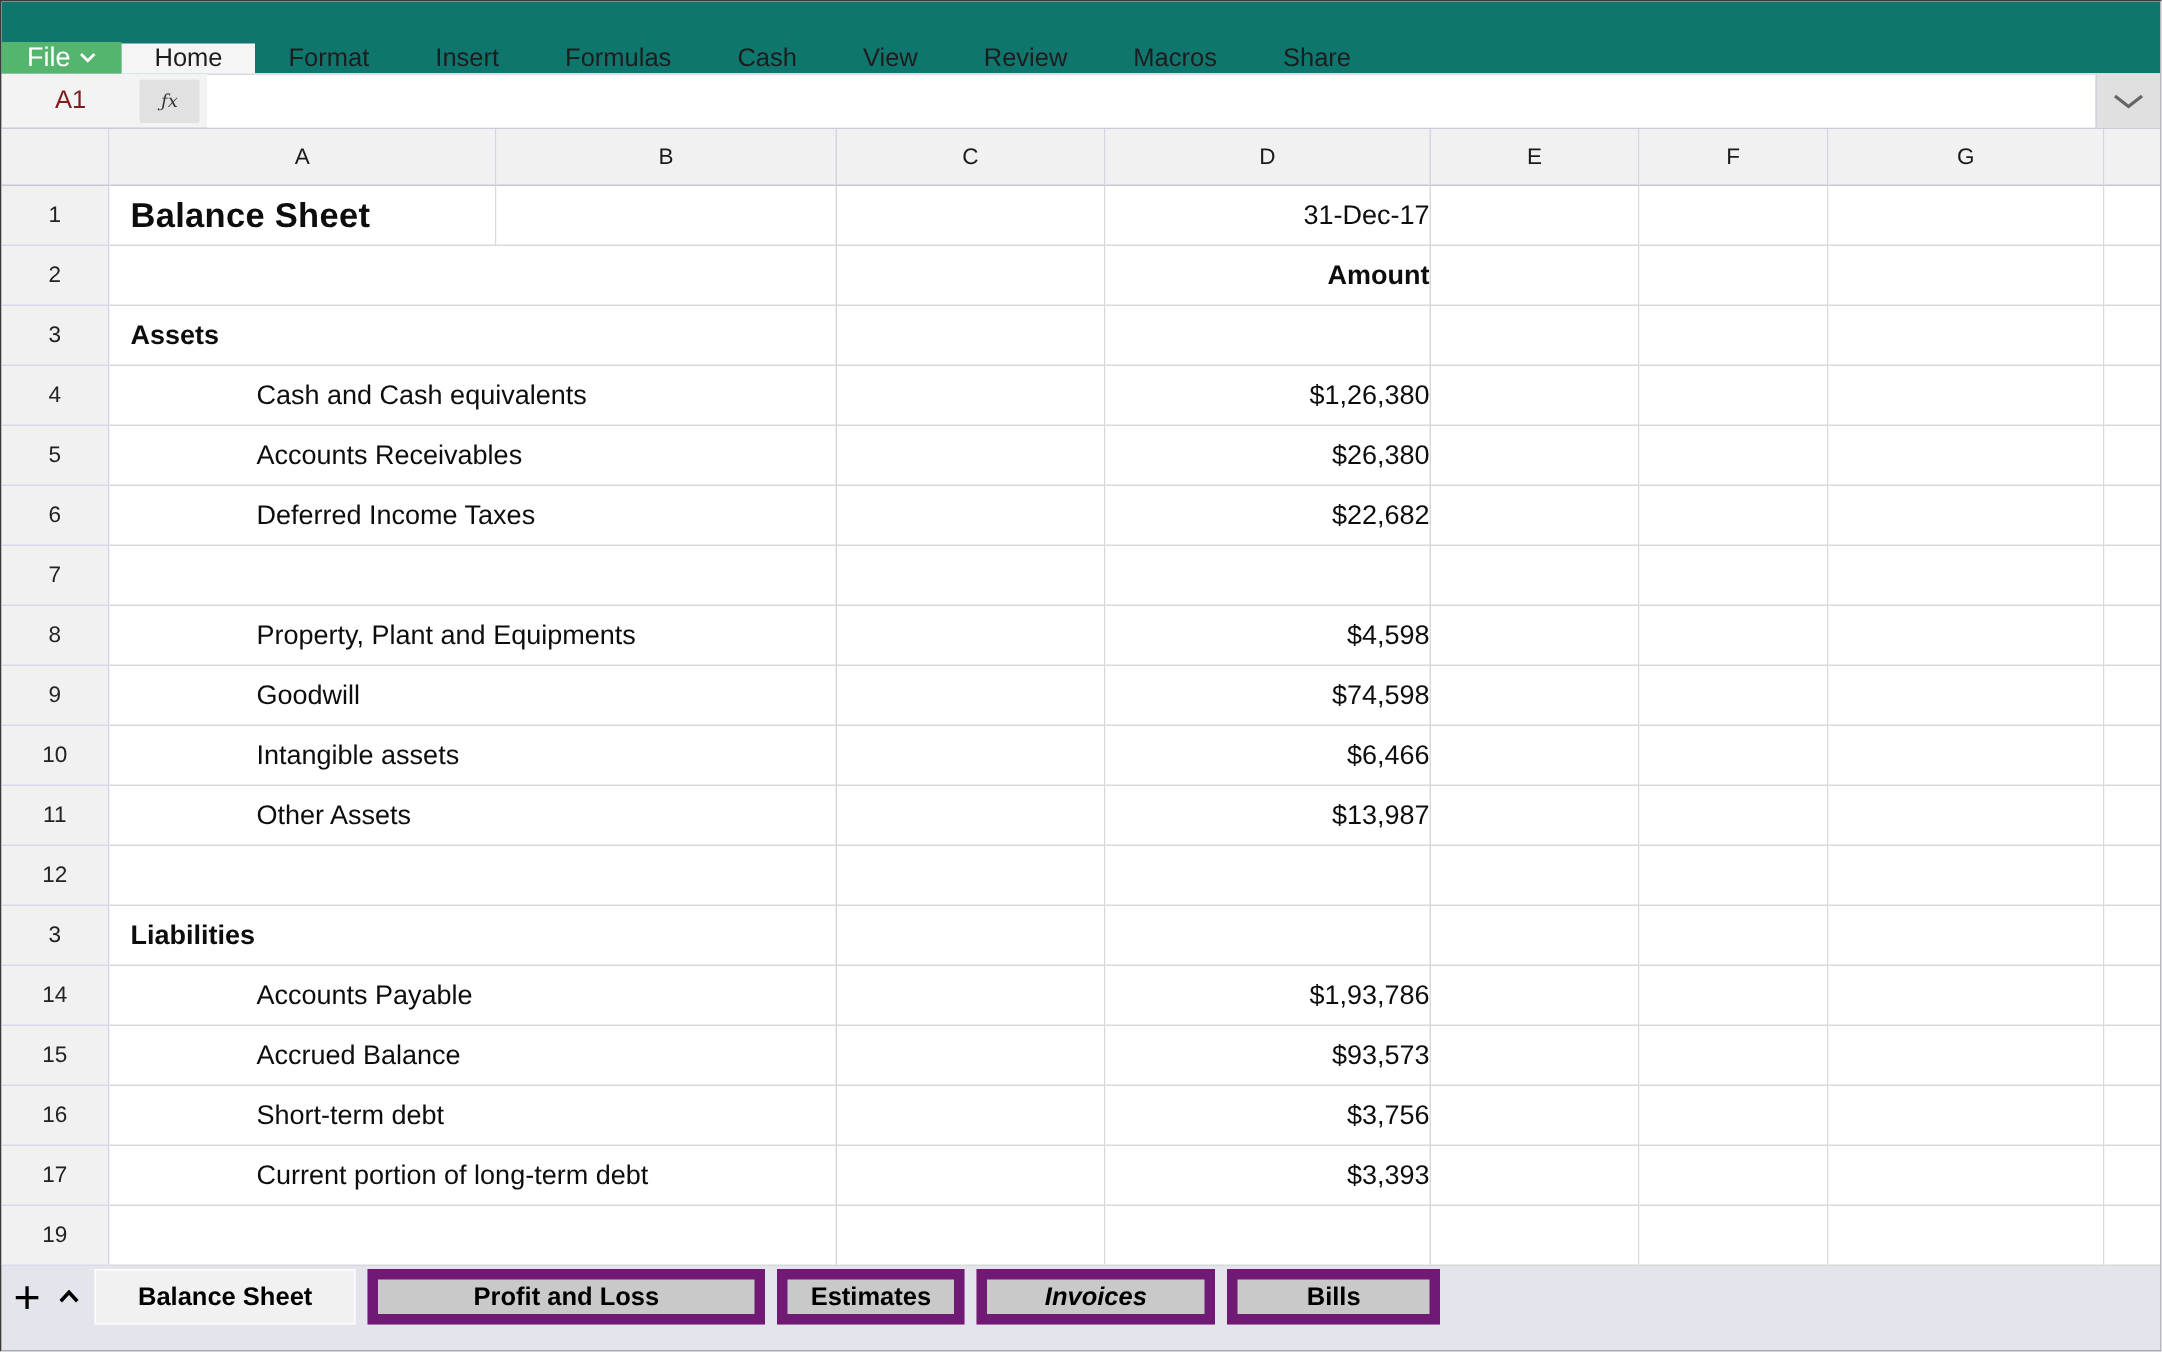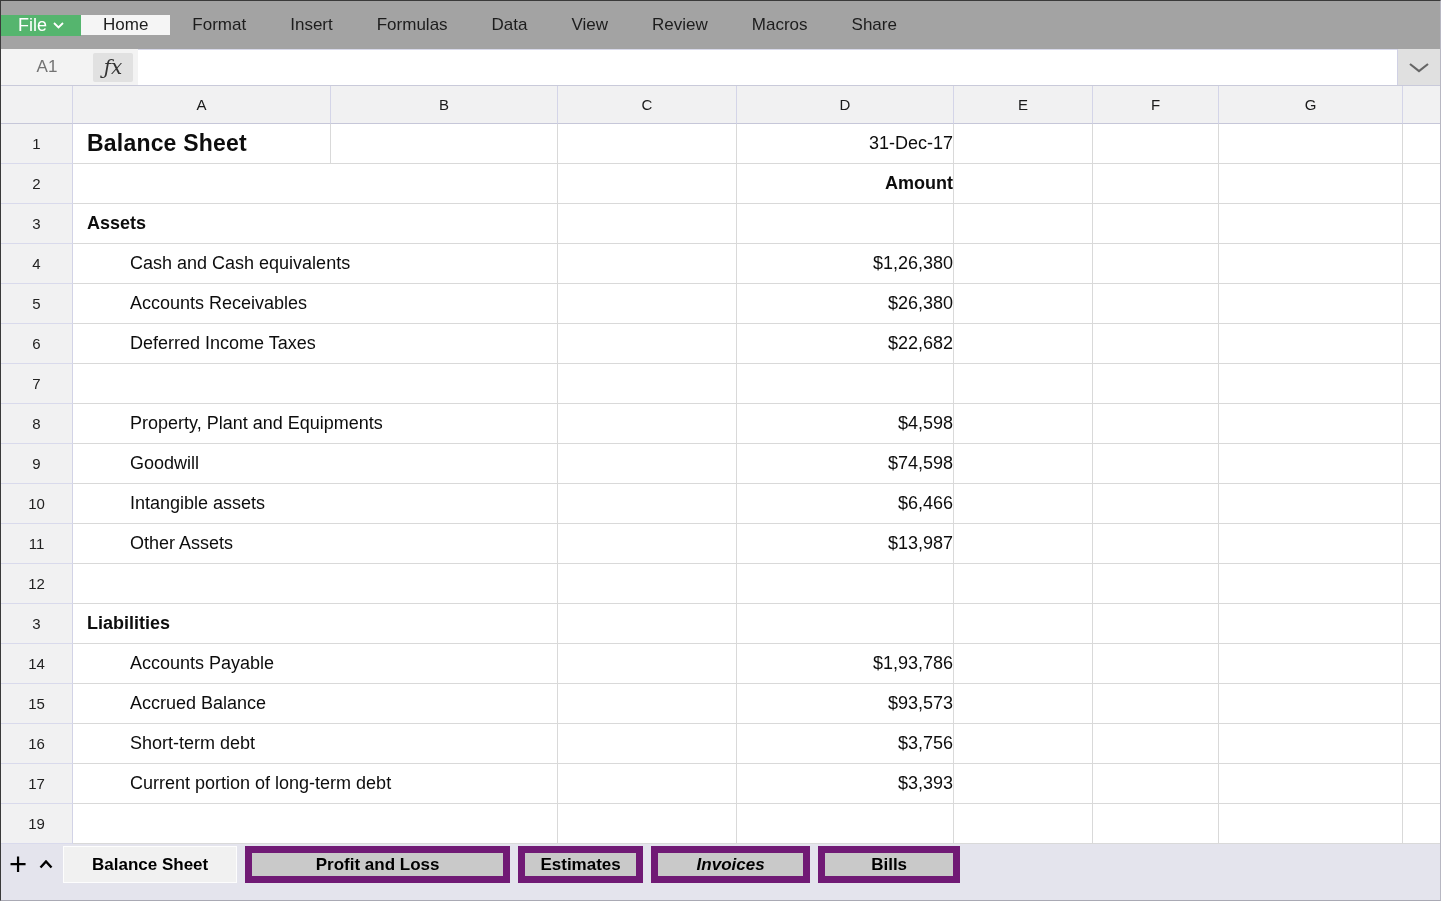--- a/index.html
+++ b/index.html
@@ -5,39 +5,39 @@
   * { margin:0; padding:0; box-sizing:border-box; }
   html,body { width:1441px; height:901px; }
   body {
     font-family:"Liberation Sans", sans-serif;
     background:#fff; color:#111;
     border-left:1px solid #3a3a3a; border-top:1px solid #3a3a3a;
     border-right:1px solid #b7b7c2; border-bottom:1px solid #a9a9b4;
     overflow:hidden;
   }
   
-  .menu-bar { height:48px; background:#a3a3a3; display:flex; align-items:center; }
+  .menu-bar { height:48px; background:#0f766e; display:flex; align-items:flex-end; }
   .file-btn {
     width:80px; background:#55b56e; color:#fff; display:flex; align-items:center;
     justify-content:center; gap:6px; font-size:18px; cursor:default;
   }
   .menu-item {
     display:flex; align-items:center; padding:0 22px; font-size:17px; color:#1d1d1d;
   }
   .menu-item.active { background:#f5f5f5; }
   
   .formula-bar {
     height:37px; background:#f3f3f3; display:flex; align-items:center;
     border-bottom:1px solid #c9cada;
   }
-  .cell-ref { width:92px; text-align:center; font-size:17px; color:#737373; }
+  .cell-ref { width:92px; text-align:center; font-size:17px; color:#7f1d1d; }
   .fx-btn {
     width:40px; height:29px; background:#e1e1e1; border-radius:2px;
     display:flex; align-items:center; justify-content:center;
-    font-family:"DejaVu Serif", serif; font-style:italic; font-size:20px; color:#333;
+    font-family:"DejaVu Serif", serif; font-style:italic; font-size:12px; color:#333;
   }
   .formula-input {
     flex:1; height:100%; background:#fff; border-top:1px solid #d8d9ea;
     margin-left:5px; padding:0 8px; display:flex; align-items:center; font-size:15px;
   }
   .formula-dd {
     width:43px; height:100%; background:#e0e0e0; display:flex; align-items:center;
     justify-content:center; border-left:1px solid #d0d1e4;
   }
   
@@ -57,21 +57,21 @@
   }
   .cell {
     background:#fff; border-right:1px solid #d9d9d9; border-bottom:1px solid #d9d9d9;
     display:flex; align-items:center; padding-left:14px; font-size:18px; color:#0d0d0d;
     white-space:nowrap; overflow:visible;
   }
   .cell.span2 { grid-column:span 2; }
   .cell.colD { justify-content:flex-end; padding-left:0; }
   .cell.b { font-weight:700; }
   .cell.t { font-size:23px; font-weight:700; letter-spacing:.2px; }
-  .cell.ind { padding-left:57px; }
+  .cell.ind { padding-left:98px; }
   
   .tabbar {
     height:58px; background:#e4e4ed; display:flex; align-items:flex-start; padding-top:2px;
   }
   .tab-controls { display:flex; align-items:center; height:37px; padding:0 10px 0 8px; gap:12px; }
   .icon-btn { background:none; border:none; display:flex; align-items:center; justify-content:center; padding:0; }
   .plus { font-size:31px; font-weight:400; color:#000; line-height:30px; }
   .tabs { display:flex; gap:8px; height:37px; }
   .tab {
     background:#c9c9c9; border:7px solid #701a75; display:flex; align-items:center;
@@ -91,21 +91,21 @@
   <div class="file-btn">
     <span>File</span>
     <svg width="11" height="7" viewBox="0 0 11 7">
         <polyline points="1,1 5.5,5.5 10,1" fill="none" stroke="#fff" stroke-width="1.8"></polyline>
       </svg>
   </div>
   <div class="menu-item active">Home</div>
   <div class="menu-item">Format</div>
   <div class="menu-item">Insert</div>
   <div class="menu-item">Formulas</div>
-  <div class="menu-item">Data</div>
+  <div class="menu-item">Cash</div>
   <div class="menu-item">View</div>
   <div class="menu-item">Review</div>
   <div class="menu-item">Macros</div>
   <div class="menu-item">Share</div>
 </div>
 
 <div class="formula-bar">
   <div class="cell-ref">A1</div>
   <div class="fx-btn">ƒx</div>
   <div class="formula-input"></div>

